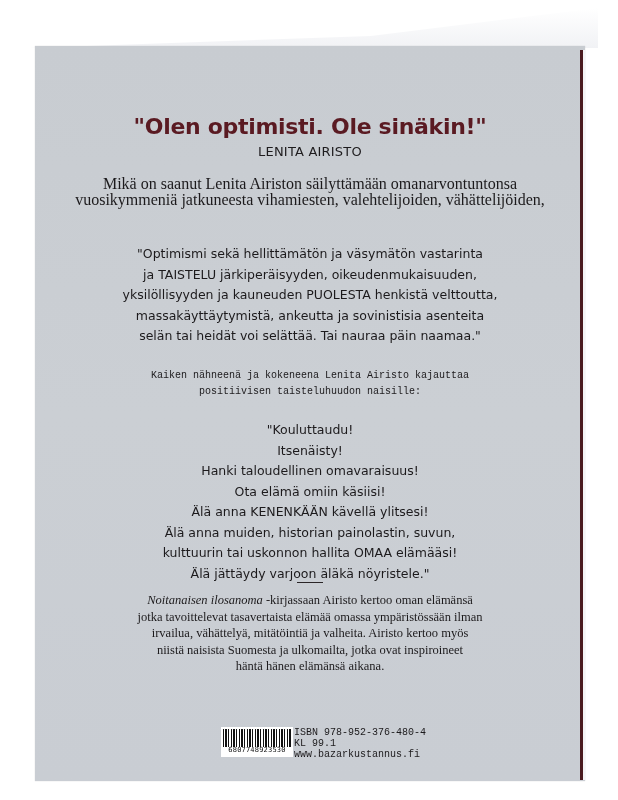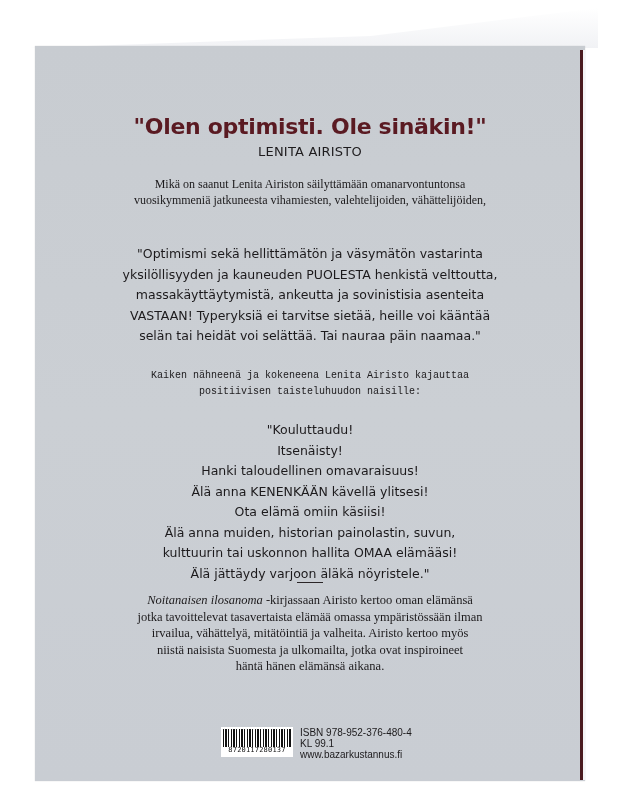--- a/index.html
+++ b/index.html
@@ -31,21 +31,21 @@
       position: absolute; left: 0; width: 100%; top: 68px;
       font-family: "DejaVu Sans", sans-serif; font-weight: bold; font-size: 22px;
       color: #5a1a22; letter-spacing: -0.3px;
     }
     .author {
       position: absolute; left: 0; width: 100%; top: 98px;
       font-family: "DejaVu Sans", sans-serif; font-size: 13px; color: #1e1c1e; letter-spacing: 0.2px;
     }
     .intro {
       position: absolute; left: 40px; width: 470px; top: 130px;
-      font-family: "Liberation Serif", serif; font-size: 12px; line-height: 16px;
+      font-family: "Liberation Serif", serif; font-size: 16px; line-height: 16px;
     }
     .quote1 {
       position: absolute; left: 20px; width: 510px; top: 198px;
       font-family: "DejaVu Sans", sans-serif; font-size: 12.5px; line-height: 20.5px;
     }
     .para2 {
       position: absolute; left: 40px; width: 470px; top: 322px;
       font-family: Liberation Mono, monospace; font-size: 10px; line-height: 16px;
     }
     .quote2 {
@@ -68,74 +68,74 @@
     }
     .barcode-bg {
       position: absolute; left: 186px; top: 681px; width: 72px; height: 30px; background: #ffffff;
     }
     .barcode-digits {
       position: absolute; left: 186px; top: 700px; width: 72px;
       font-family: "DejaVu Sans Mono", monospace; font-size: 7px; color: #111; text-align: center; letter-spacing: 0.2px;
     }
     .isbn-info {
       position: absolute; left: 259px; top: 681px; text-align: left;
-      font-family: Liberation Sans, sans-serif; font-size: 10px; line-height: 11px; color: #1c1a1c; margin-left: 6px;
+      font-family: Liberation Mono, monospace; font-size: 10px; line-height: 11px; color: #1c1a1c;
     }
   </style>
 </head>
 <body>
 
 <div class="backdrop-top"></div>
 <div class="cover">
   <div class="content">
     <div class="title">"Olen optimisti. Ole sinäkin!"</div>
     <div class="author">LENITA AIRISTO</div>
 
     <div class="intro">
       <span class="line">Mikä on saanut Lenita Airiston säilyttämään omanarvontuntonsa</span>
       <span class="line">vuosikymmeniä jatkuneesta vihamiesten, valehtelijoiden, vähättelijöiden,</span>
     </div>
 
     <div class="quote1">
       <span class="line">"Optimismi sekä hellittämätön ja väsymätön vastarinta</span>
+      <span class="line">ja TAISTELU järkiperäisyyden, oikeudenmukaisuuden,</span>
       <span class="line">yksilöllisyyden ja kauneuden PUOLESTA henkistä velttoutta,</span>
       <span class="line">massakäyttäytymistä, ankeutta ja sovinistisia asenteita</span>
-      <span class="line">VASTAAN! Typeryksiä ei tarvitse sietää, heille voi kääntää</span>
       <span class="line">selän tai heidät voi selättää. Tai nauraa päin naamaa."</span>
     </div>
 
     <div class="para2">
       <span class="line">Kaiken nähneenä ja kokeneena Lenita Airisto kajauttaa</span>
       <span class="line">positiivisen taisteluhuudon naisille:</span>
     </div>
 
     <div class="quote2">
       <span class="line">"Kouluttaudu!</span>
       <span class="line">Itsenäisty!</span>
       <span class="line">Hanki taloudellinen omavaraisuus!</span>
+      <span class="line">Ota elämä omiin käsiisi!</span>
       <span class="line">Älä anna KENENKÄÄN kävellä ylitsesi!</span>
-      <span class="line">Ota elämä omiin käsiisi!</span>
       <span class="line">Älä anna muiden, historian painolastin, suvun,</span>
       <span class="line">kulttuurin tai uskonnon hallita OMAA elämääsi!</span>
       <span class="line">Älä jättäydy varjoon äläkä nöyristele."</span>
     </div>
 
     <div class="divider"></div>
 
     <div class="para3">
       <span class="line"><span class="em">Noitanaisen ilosanoma</span><span> -kirjassaan Airisto kertoo oman elämänsä</span></span>
       <span class="line">jotka tavoittelevat tasavertaista elämää omassa ympäristössään ilman</span>
       <span class="line">irvailua, vähättelyä, mitätöintiä ja valheita. Airisto kertoo myös</span>
       <span class="line">niistä naisista Suomesta ja ulkomailta, jotka ovat inspiroineet</span>
       <span class="line">häntä hänen elämänsä aikana.</span>
     </div>
 
     <div class="barcode-bg"></div>
     <div class="barcode"></div>
-    <div class="barcode-digits">8720117280137</div>
+    <div class="barcode-digits">6807748923530</div>
 
     <div class="isbn-info">
       <span class="line">ISBN 978-952-376-480-4</span>
       <span class="line">KL 99.1</span>
       <span class="line">www.bazarkustannus.fi</span>
     </div>
   </div>
 </div>
 <div class="spine-edge"></div>
 <div class="spine-edge2"></div>

